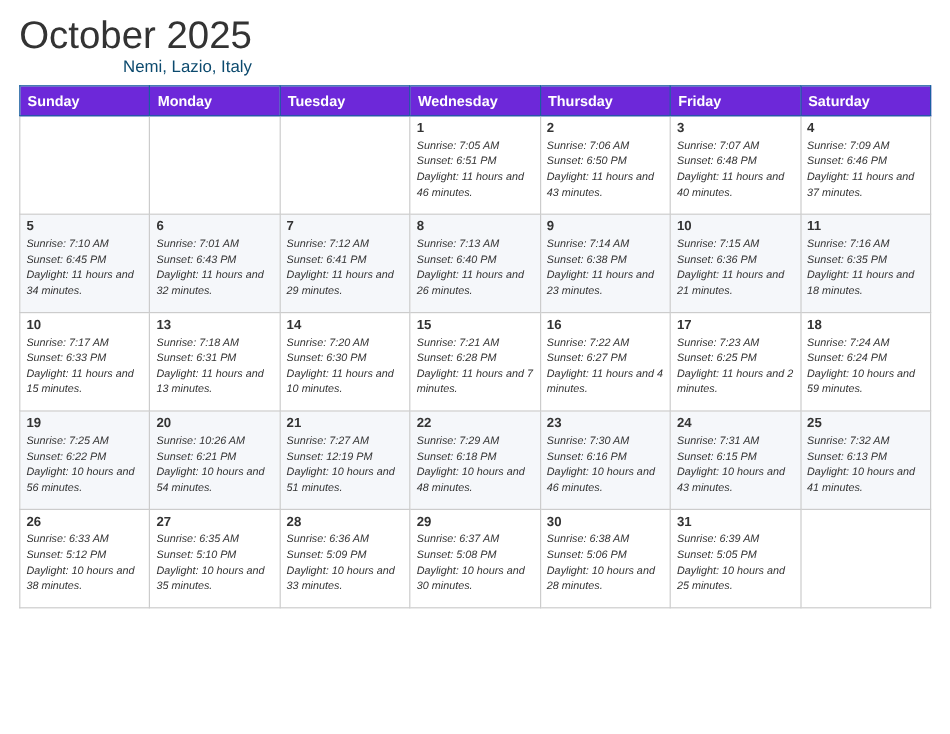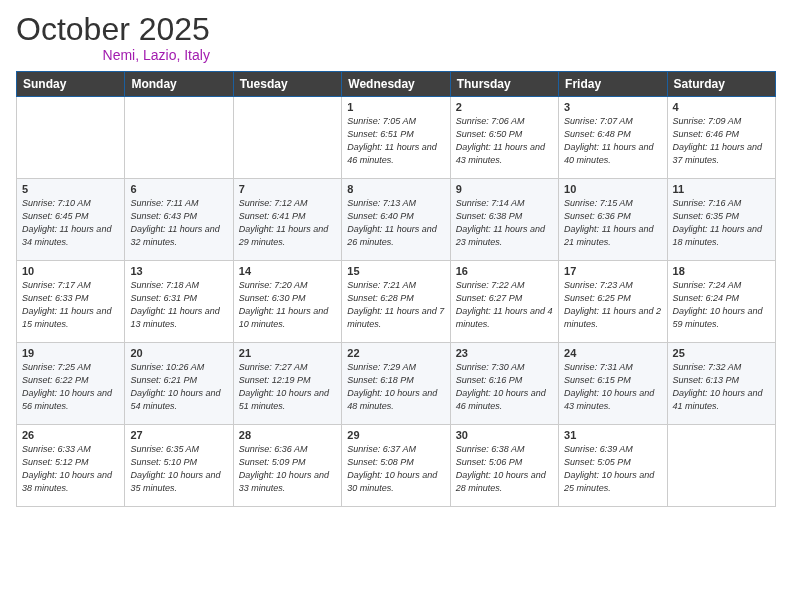--- a/index.html
+++ b/index.html
@@ -45,29 +45,29 @@
     }
     .month-title {
       font-size: 32px;
       font-weight: normal;
       color: #333;
       line-height: 1.1;
       text-align: center;
     }
     .location {
       font-size: 14px;
-      color: #a21caf;
+      color: #0c4a6e;
     }
     .calendar {
       width: 100%;
       border-collapse: collapse;
       border: 1px solid #ccc;
     }
     .calendar th {
-      background: #404040;
+      background: #6d28d9;
       color: #fff;
       font-size: 12px;
       font-weight: bold;
       padding: 5px 6px;
       text-align: left;
       border: 1px solid #1a5fa0;
     }
     .calendar td {
       width: 108px;
       vertical-align: top;
@@ -157,21 +157,21 @@
         <tr>
           <td>
             <span class="day-num">5</span>
             <div class="day-info">Sunrise: 7:10 AM
 Sunset: 6:45 PM
 Daylight: 11 hours
 and 34 minutes.</div>
           </td>
           <td>
             <span class="day-num">6</span>
-            <div class="day-info">Sunrise: 7:11 AM
+            <div class="day-info">Sunrise: 7:01 AM
 Sunset: 6:43 PM
 Daylight: 11 hours
 and 32 minutes.</div>
           </td>
           <td>
             <span class="day-num">7</span>
             <div class="day-info">Sunrise: 7:12 AM
 Sunset: 6:41 PM
 Daylight: 11 hours
 and 29 minutes.</div>

